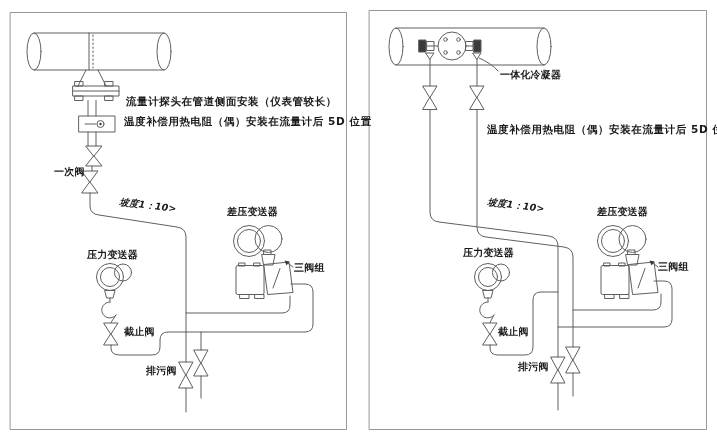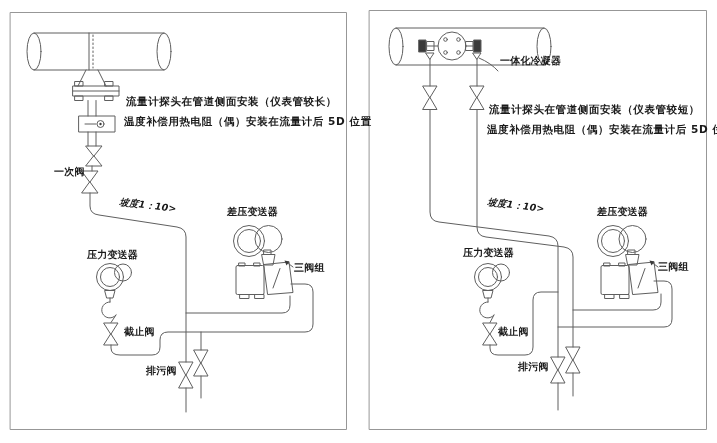--- a/index.html
+++ b/index.html
@@ -195,22 +195,21 @@
 <div class="lbl note" style="left:126px;top:96px">流量计探头在管道侧面安装（仪表管较长）</div>
 <div class="lbl note" style="left:124px;top:116px">温度补偿用热电阻（偶）安装在流量计后 5D 位置</div>
 <div class="lbl" style="left:54px;top:166px">一次阀</div>
 <div class="lbl tilt" style="left:120px;top:196px">坡度1：10&gt;</div>
 <div class="lbl" style="left:227px;top:206px">差压变送器</div>
 <div class="lbl" style="left:294px;top:262px">三阀组</div>
 <div class="lbl" style="left:87px;top:249px">压力变送器</div>
 <div class="lbl" style="left:124px;top:326px">截止阀</div>
 <div class="lbl" style="left:146px;top:365px">排污阀</div>
 
-<div class="lbl" style="left:500px;top:55px">一体化冷凝器</div>
-<div class="lbl note" style="left:489px;top:104px">流量计探头在管道侧面安装（仪表管较短）</div>
+<div class="lbl" style="left:500px;top:69px">一体化冷凝器</div>
 <div class="lbl note" style="left:487px;top:124px">温度补偿用热电阻（偶）安装在流量计后 5D 位置</div>
 <div class="lbl tilt" style="left:488px;top:196px">坡度1：10&gt;</div>
 <div class="lbl" style="left:597px;top:206px">差压变送器</div>
 <div class="lbl" style="left:658px;top:261px">三阀组</div>
 <div class="lbl" style="left:463px;top:247px">压力变送器</div>
 <div class="lbl" style="left:498px;top:326px">截止阀</div>
 <div class="lbl" style="left:518px;top:361px">排污阀</div>
 
 </div>
 </body></html>

